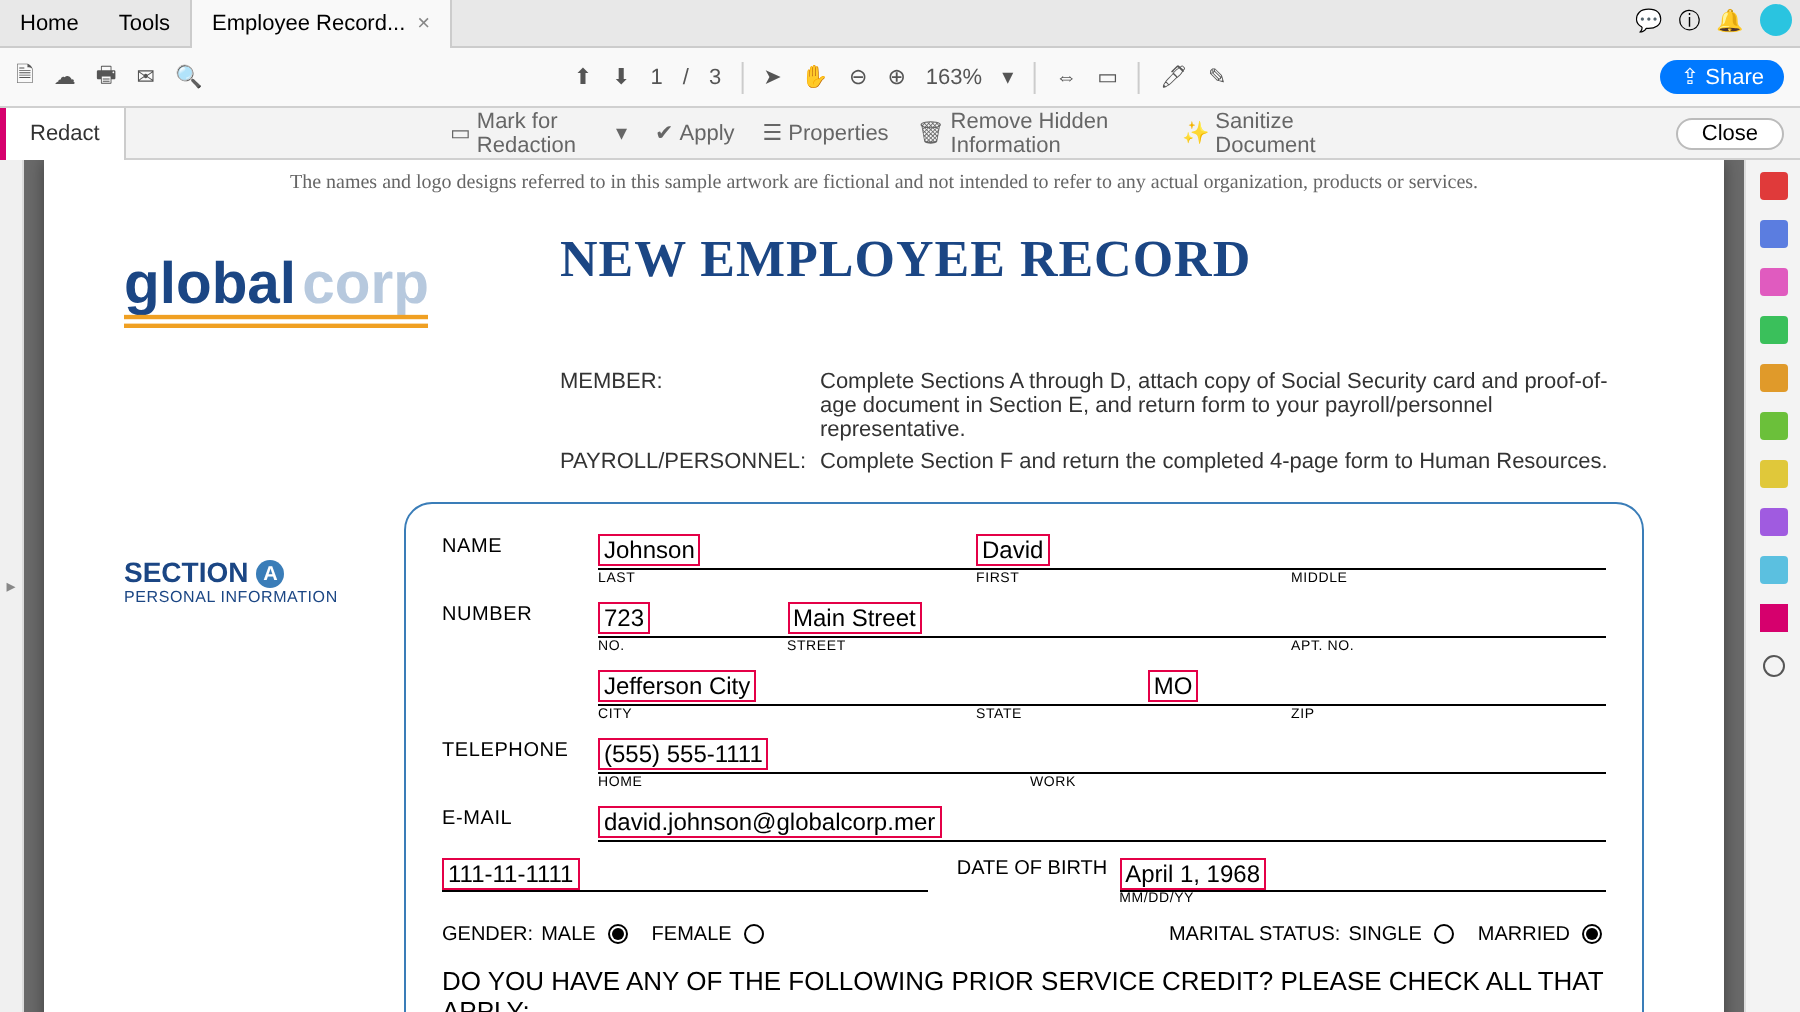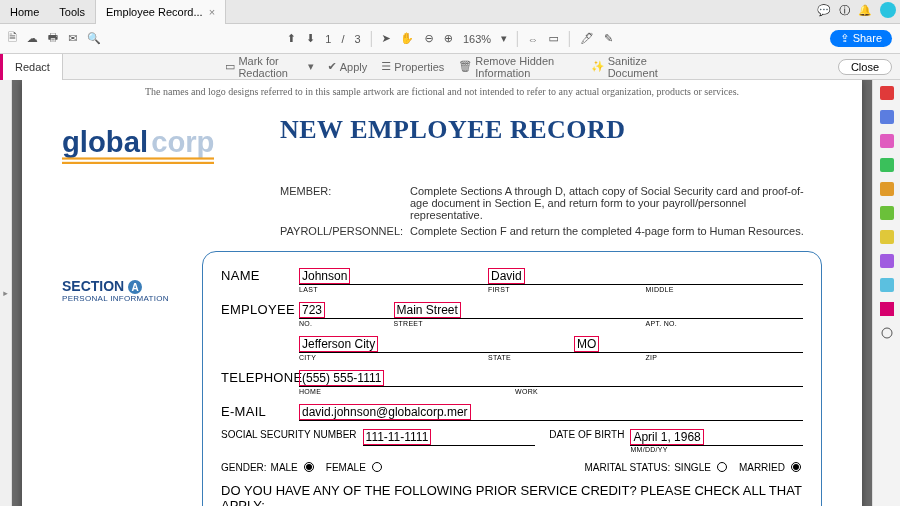--- a/index.html
+++ b/index.html
@@ -29,21 +29,21 @@
 .logo svg{width:190px;height:60px}
 .doc-title{font-family:"Times New Roman",serif;font-size:26px;font-weight:bold;color:#1b4684;letter-spacing:0.5px}
 .instr{font-family:"Times New Roman",serif;font-size:11px;color:#333;display:grid;grid-template-columns:130px 1fr;row-gap:4px;margin-left:218px;margin-top:-4px;margin-bottom:14px}
 .instr-label{font-weight:normal}
 .section-head{font-family:"Times New Roman",serif;position:absolute;left:40px;top:198px}
 .section-head .sec{font-size:14px;font-weight:bold;color:#1b4684;display:flex;align-items:flex-end;gap:4px}
 .sec-badge{width:14px;height:14px;border-radius:50%;background:#3a7db8;color:#fff;font-size:10px;display:flex;align-items:center;justify-content:center}
 .section-head .sub{font-size:8px;color:#1b4684;letter-spacing:0.3px}
 .form-box{border:1.5px solid #3a7db8;border-radius:14px;margin-left:140px;padding:14px 18px 40px 18px;font-family:"Times New Roman",serif}
 .form-row{display:grid;grid-template-columns:78px 1fr;align-items:start;margin-bottom:4px}
-.flabel{font-size:13px;letter-spacing:0.3px;padding-top:2px}
+.flabel{font-size:10px;letter-spacing:0.3px;padding-top:2px}
 .fields{display:flex;gap:0;border-bottom:1px solid #000}
 .fcell{flex:1;position:relative}
 .fval{font-family:Liberation Sans, sans-serif;font-size:12px;padding:1px 2px;display:inline-block}
 .mark{border:1.5px solid #e40047;padding:0 2px}
 .fsub{font-size:7px;letter-spacing:0.3px;display:block;margin-top:1px;margin-bottom:3px}
 .radio{width:10px;height:10px;border:1px solid #000;border-radius:50%;display:inline-block;vertical-align:middle;position:relative;margin:0 2px}
 .radio.on::after{content:"";position:absolute;width:6px;height:6px;background:#000;border-radius:50%;top:1px;left:1px}
 .inline-row{font-size:10px;margin-top:6px}
 .right-rail{width:28px;background:#f3f3f3;border-left:1px solid #ddd;display:flex;flex-direction:column;align-items:center;padding-top:6px;gap:10px}
 .rail-ico{width:14px;height:14px;cursor:pointer}
@@ -170,21 +170,21 @@
             </div>
             <div style="display:flex">
               <span class="fsub" style="flex:1.2">LAST</span>
               <span class="fsub" style="flex:1">FIRST</span>
               <span class="fsub" style="flex:1">MIDDLE</span>
             </div>
           </div>
         </div>
 
         <div class="form-row">
-          <div class="flabel">EMPLOYEE</div>
+          <div class="flabel">NUMBER</div>
           <div>
             <div class="fields">
               <div class="fcell" style="flex:0.6"><span class="fval mark">723</span></div>
               <div class="fcell" style="flex:1.6"><span class="fval mark">Main Street</span></div>
               <div class="fcell"><span class="fval"></span></div>
             </div>
             <div style="display:flex">
               <span class="fsub" style="flex:0.6">NO.</span>
               <span class="fsub" style="flex:1.6">STREET</span>
               <span class="fsub" style="flex:1">APT. NO.</span>
@@ -224,21 +224,20 @@
         <div class="form-row">
           <div class="flabel">E-MAIL</div>
           <div>
             <div class="fields">
                 <div class="fcell"><span class="fval mark">david.johnson@globalcorp.mer</span></div>
               </div>
           </div>
         </div>
 
         <div class="inline-row" style="display:flex;gap:6px;margin-top:8px">
-          <span>SOCIAL SECURITY NUMBER</span>
           <span style="border-bottom:1px solid #000;flex:0.8"><span class="fval mark">111-11-1111</span></span>
           <span style="margin-left:8px">DATE OF BIRTH</span>
           <span style="border-bottom:1px solid #000;flex:0.8;position:relative"><span class="fval mark">April 1, 1968</span><span class="fsub" style="position:absolute;top:16px;left:0">MM/DD/YY</span></span>
         </div>
 
         <div class="inline-row" style="display:flex;gap:4px;margin-top:16px">
           <span>GENDER:</span>
           <span>MALE</span>
             <span class="radio on"></span>
           <span style="margin-left:6px">FEMALE</span>

